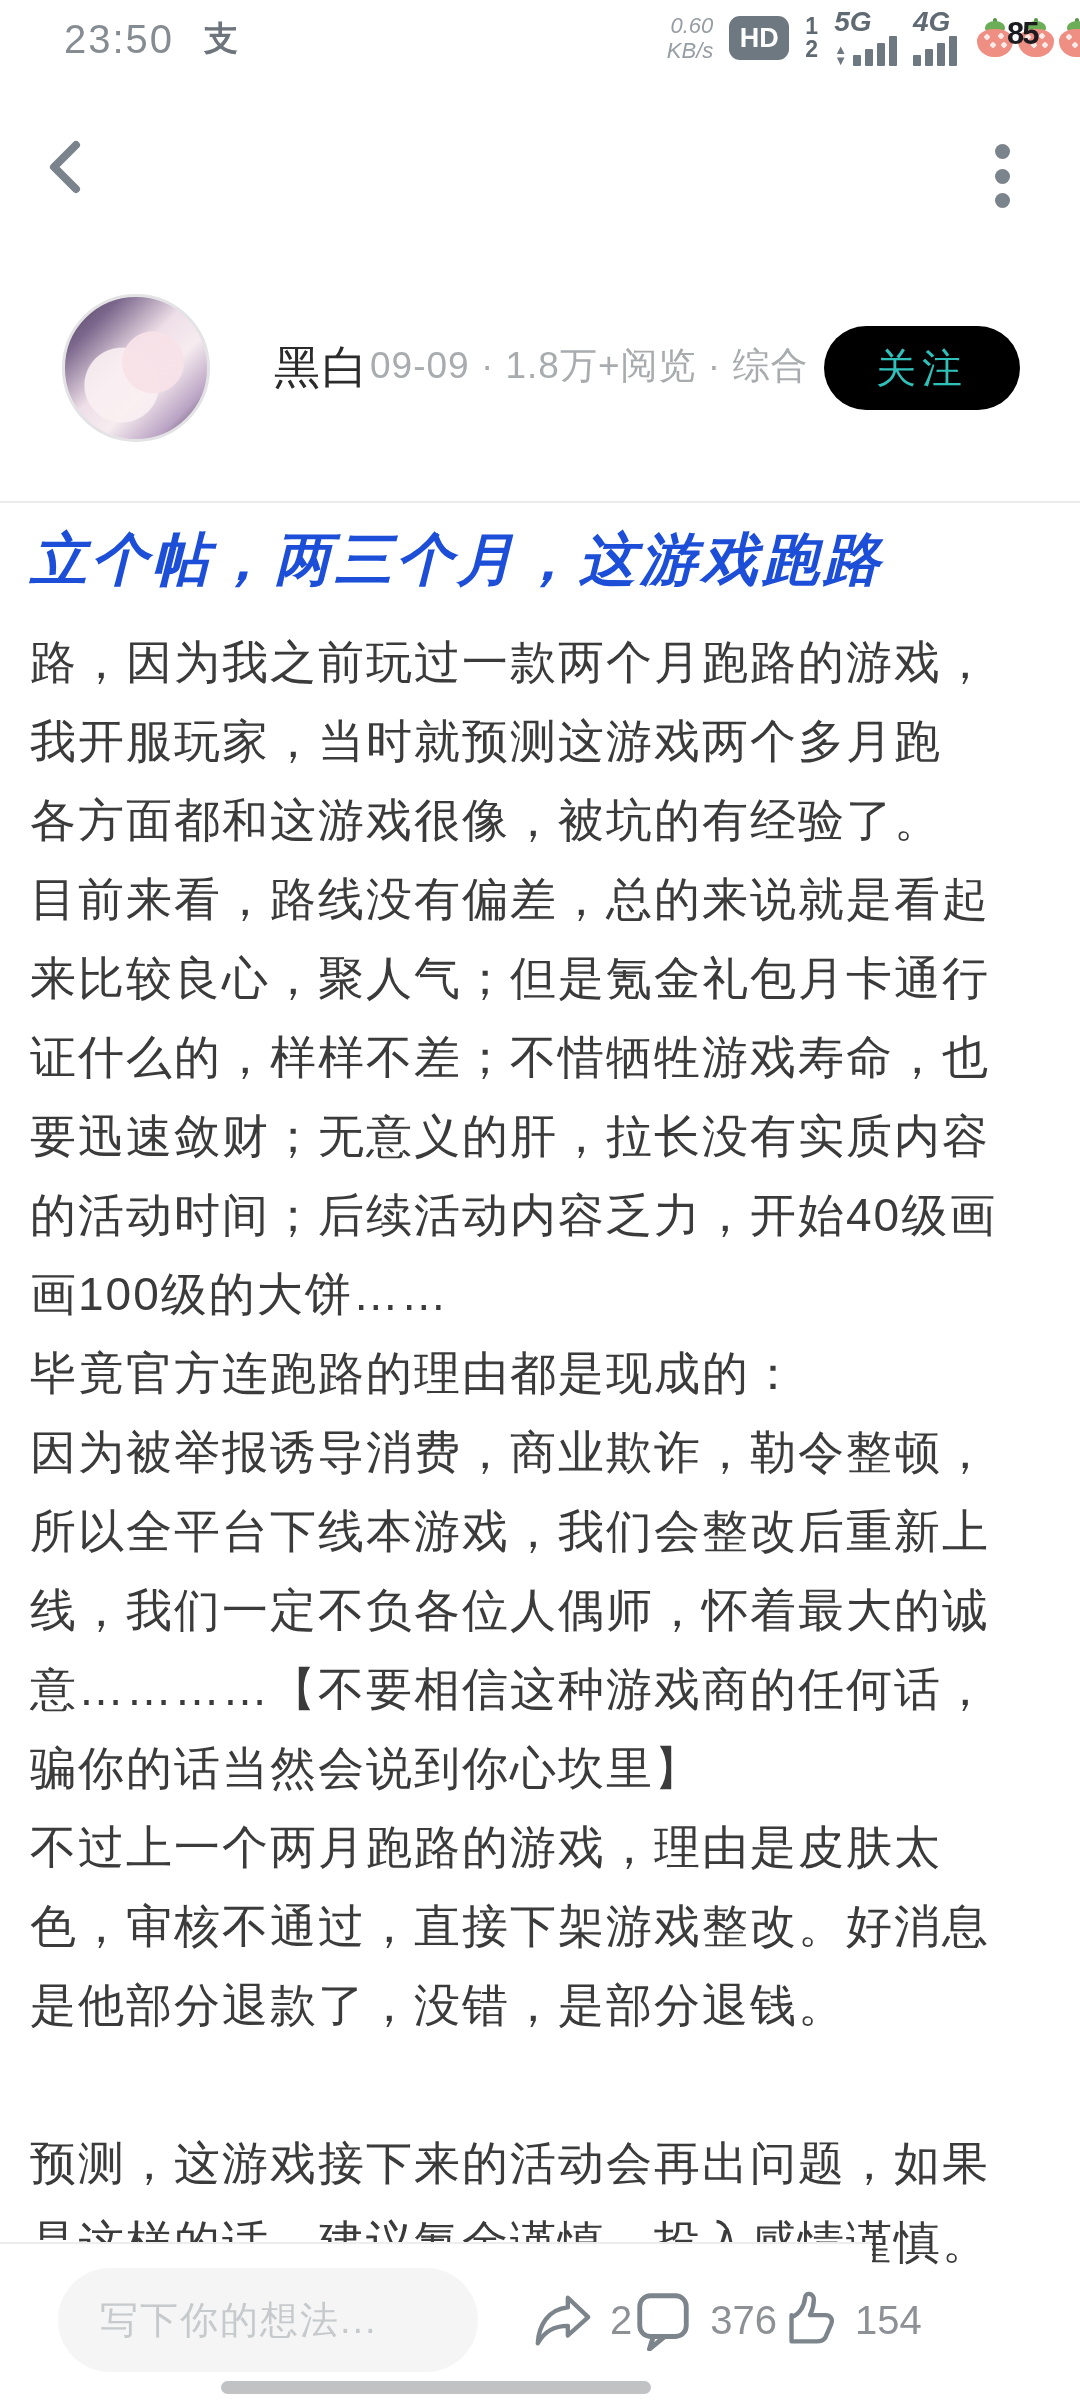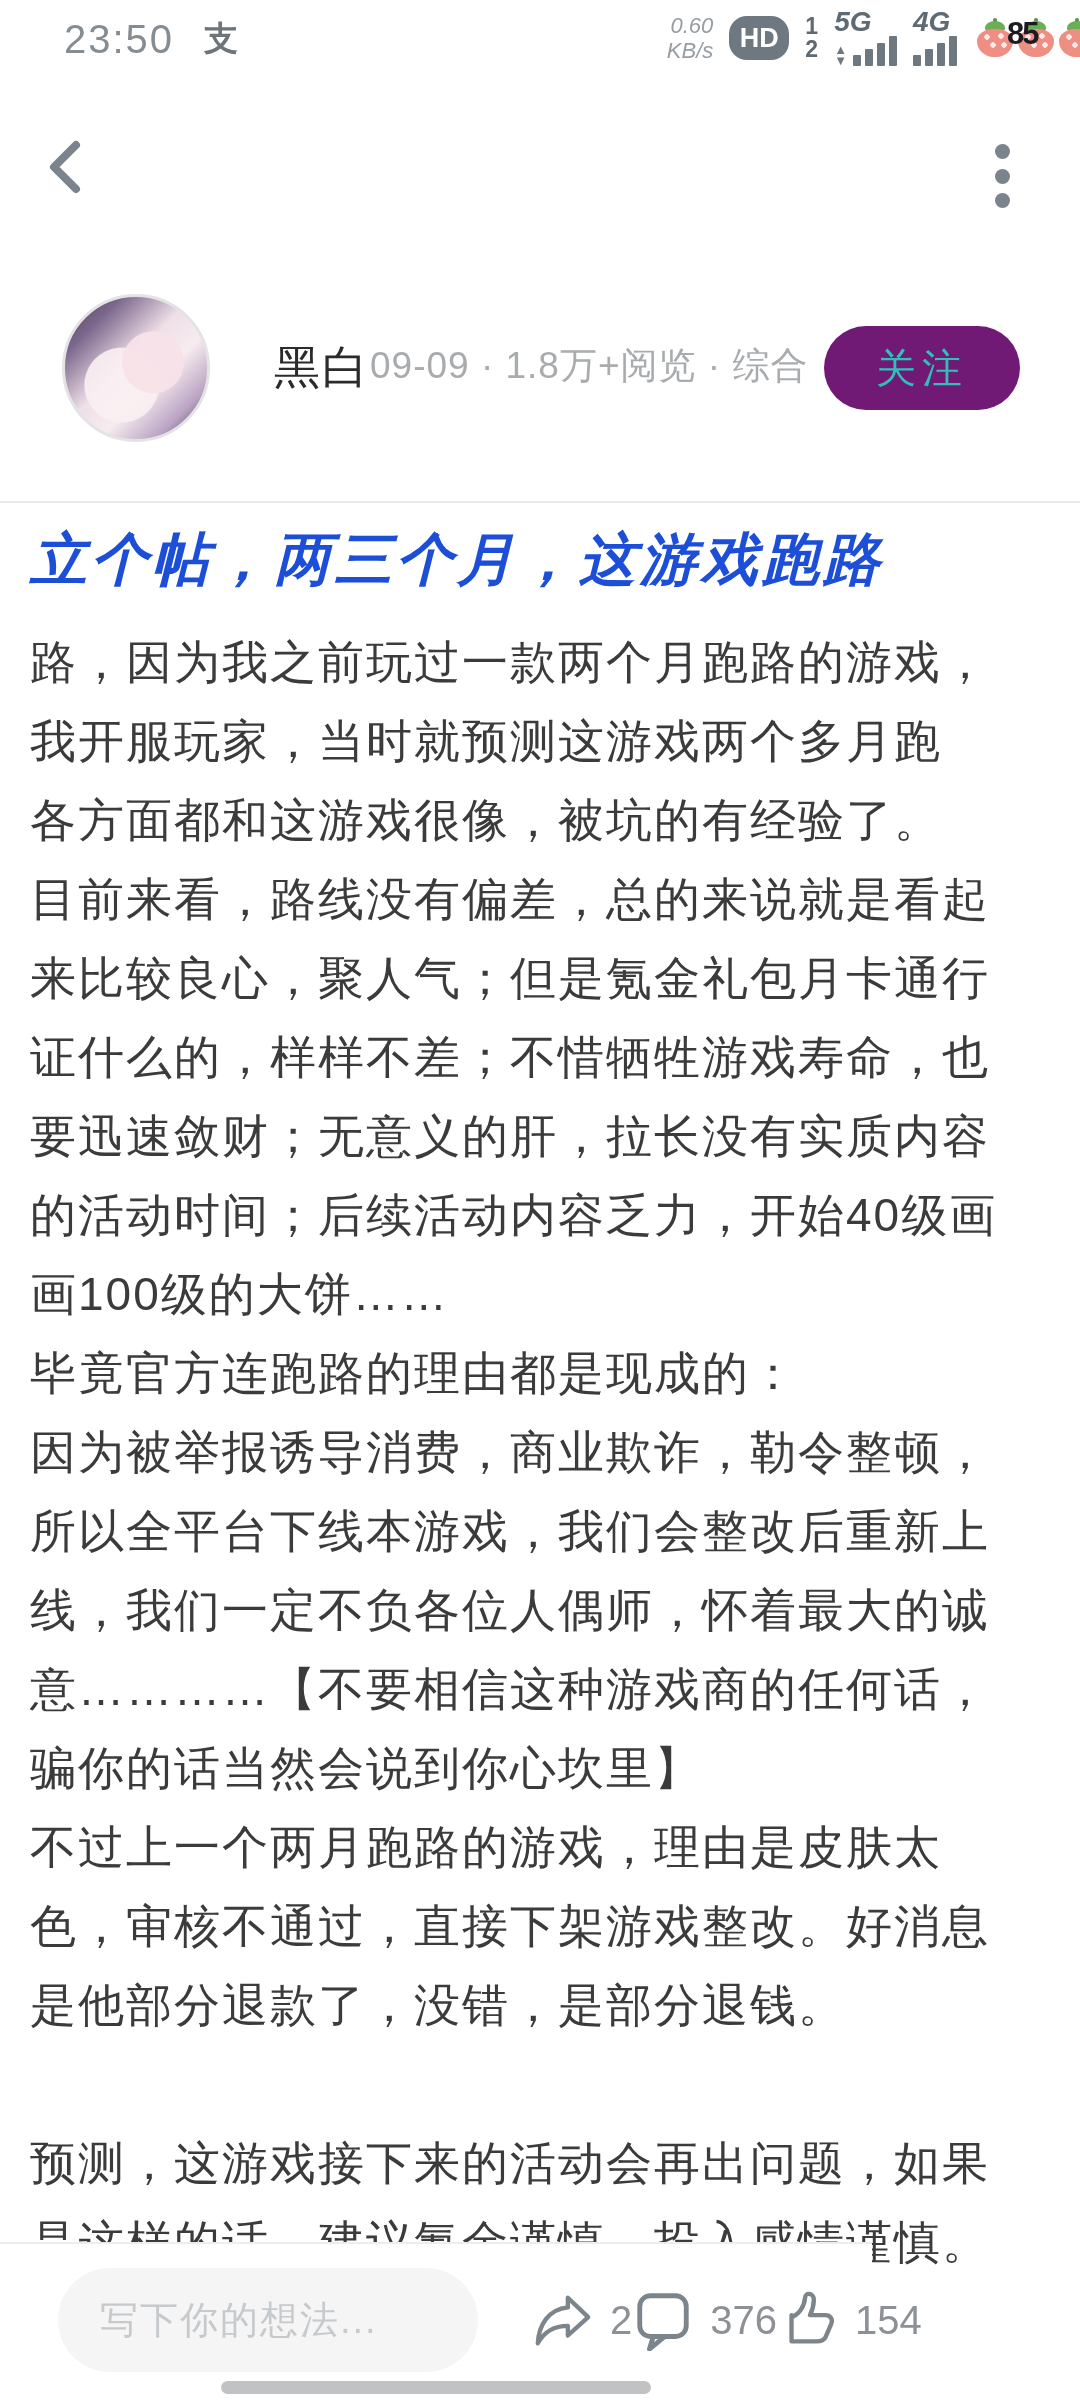--- a/index.html
+++ b/index.html
@@ -8,21 +8,21 @@
     overflow:hidden; font-family:"Liberation Sans", sans-serif;
   }
 
   
   .statusbar { position:absolute; top:0; left:0; width:1080px; height:74px; }
   .sb-left { position:absolute; left:64px; top:16px; display:flex; align-items:center; gap:30px; }
   .sb-time { font-size:40px; color:#858c92; letter-spacing:2px; }
   .sb-alipay { font-size:34px; color:#6d747b; font-weight:bold; }
   .sb-right { position:absolute; right:-16px; top:10px; display:flex; align-items:center; gap:16px; }
   .sb-speed { text-align:right; font-style:italic; color:#979fa0; color:#969da3; font-size:22px; line-height:25px; }
-  .hd-badge { width:60px; height:44px; background:#6e7880; border-radius:18px; color:#ffffff;
+  .hd-badge { width:60px; height:44px; background:#6e7880; border-radius:11px; color:#ffffff;
               font-weight:bold; font-size:27px; display:flex; align-items:center; justify-content:center; }
   .sim-stack { display:flex; flex-direction:column; align-items:center; color:#5f6a72;
                font-size:23px; font-weight:bold; line-height:23px; }
   .net { display:flex; flex-direction:column; align-items:flex-start; }
   .net-label { font-weight:bold; font-size:28px; color:#5f6a72; line-height:24px; margin-bottom:2px;font-style:italic; }
   .net-row { display:flex; align-items:flex-end; gap:4px; }
   .updown { display:flex; flex-direction:column; color:#6e7880; font-size:13px; line-height:11px; margin-right:2px; }
   .bars { display:flex; align-items:flex-end; gap:4px; }
   .bar { width:8px; background:#6e7880; border-radius:1px; }
   .b1{height:11px;} .b2{height:17px;} .b3{height:23px;} .b4{height:30px;}
@@ -168,21 +168,21 @@
       <span class="dot"></span>
     </div>
   </div>
 
   <div class="profile">
     <div class="avatar"></div>
     <div class="user-col">
       <span class="username">黑白</span>
       <span class="usermeta">09-09 · 1.8万+阅览 · 综合</span>
     </div>
-    <div class="follow-btn" style="background:#701a75; color:#2fc0ba;">关注</div>
+    <div class="follow-btn" style="background:#000000; color:#2fc0ba;">关注</div>
   </div>
 
   <div class="divider"></div>
 
   <div class="post-title">立个帖，两三个月，这游戏跑路</div>
   <div class="post-body">
     <div class="line">路，因为我之前玩过一款两个月跑路的游戏，</div>
     <div class="line">我开服玩家，当时就预测这游戏两个多月跑</div>
     <div class="line">各方面都和这游戏很像，被坑的有经验了。</div>
     <div class="line">目前来看，路线没有偏差，总的来说就是看起</div>

